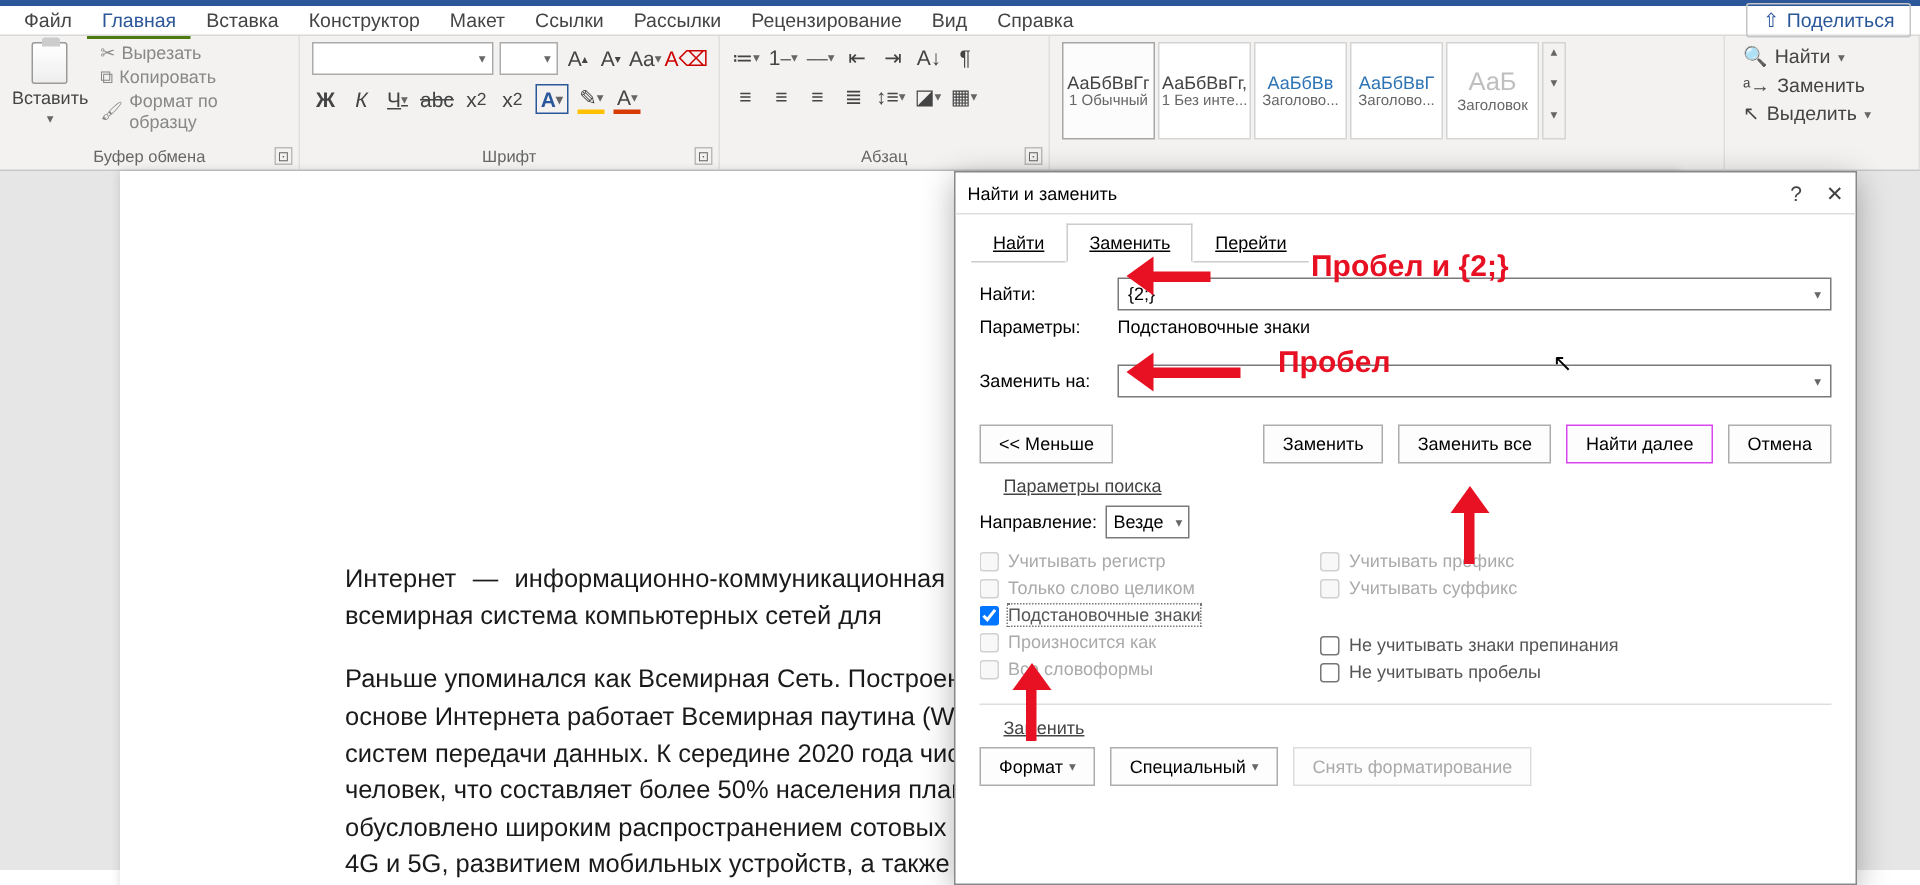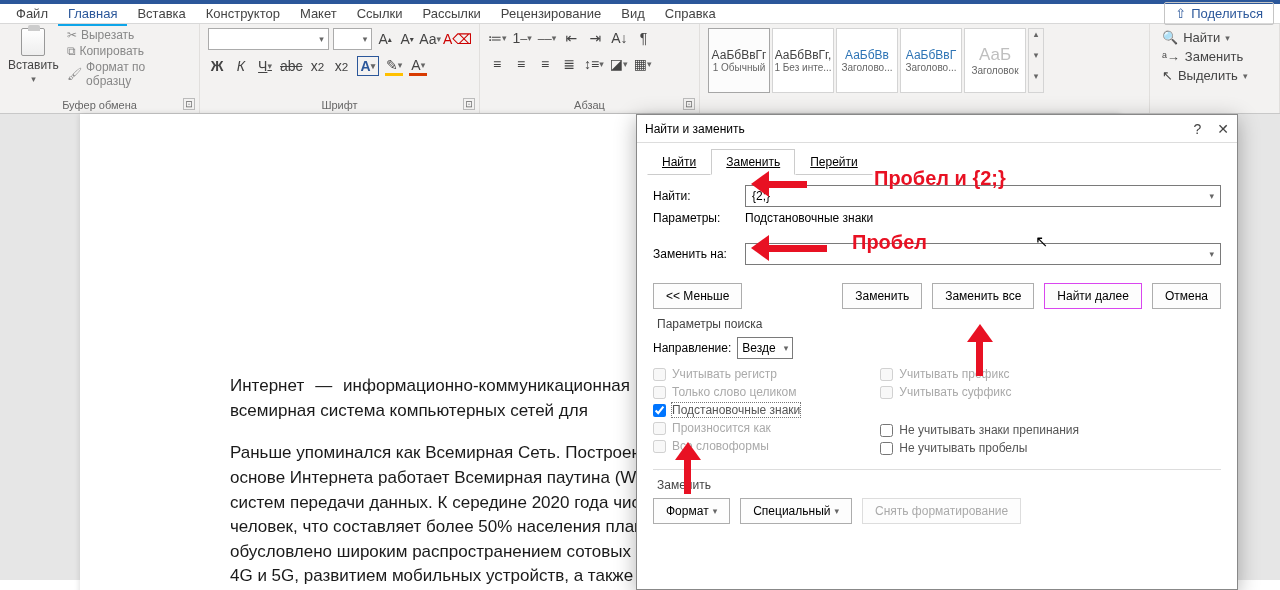--- a/index.html
+++ b/index.html
@@ -1,20 +1,20 @@
 <!DOCTYPE html>
 <html><head>
 <meta charset="utf-8">
 <style>
   * { box-sizing: border-box; font-family: "Segoe UI", Tahoma, sans-serif; }
   html, body { margin: 0; padding: 0; width: 1280px; height: 590px; overflow: hidden; background: #fff; }
   .titlebar { height: 4px; background: #2b579a; }
   .menubar { display: flex; align-items: center; height: 20px; border-bottom: 1px solid #d8d8d8; padding: 0 6px; }
   .menubar .tab { padding: 5px 10px; font-size: 13px; color: #444; cursor: pointer; }
-  .menubar .tab.active { color: #2b579a; border-bottom: 2px solid #0ea5e9; padding-bottom: 3px; }
+  .menubar .tab.active { color: #2b579a; border-bottom: 2px solid #4d7c0f; padding-bottom: 3px; }
   .share { margin-left: auto; display: flex; align-items: center; gap: 5px; color: #2b579a; border: 1px solid #c5c5c5; padding: 3px 10px; font-size: 13px; border-radius: 2px; }
   .ribbon { display: flex; height: 90px; border-bottom: 1px solid #c8c8c8; background: #f3f2f1; }
   .group { display: flex; flex-direction: column; border-right: 1px solid #e1dfdd; padding: 4px 8px 2px; position: relative; }
   .group-label { font-size: 11px; color: #666; text-align: center; margin-top: auto; padding-top: 2px; }
   .group-launcher { position: absolute; right: 4px; bottom: 3px; font-size: 9px; color: #666; border: 1px solid #bbb; width: 12px; height: 12px; display: flex; align-items: center; justify-content: center; }
   .clipboard-row { display: flex; gap: 8px; }
   .paste-btn { display: flex; flex-direction: column; align-items: center; font-size: 12px; color: #444; gap: 2px; }
   .paste-icon { width: 24px; height: 28px; border: 1px solid #999; border-radius: 2px; background: linear-gradient(#fff, #eee); position: relative; }
   .paste-icon::before { content: ""; position: absolute; top: -4px; left: 6px; width: 12px; height: 6px; background: #ccc; border-radius: 2px 2px 0 0; }
   .clip-list { display: flex; flex-direction: column; gap: 2px; font-size: 12px; color: #888; }
@@ -51,21 +51,21 @@
   .dlg-tab.active { border: 1px solid #ccc; border-bottom: 1px solid #fff; background: #fff; }
   .dlg-tab .ul { text-decoration: underline; }
   .dlg-body { padding: 10px 16px; position: relative; flex: 1; }
   .field-row { display: flex; align-items: center; gap: 6px; margin-bottom: 4px; }
   .field-label { width: 86px; }
   .field-input { flex: 1; height: 22px; border: 1px solid #7a7a7a; display: flex; align-items: center; padding: 0 6px; background: #fff; font-size: 12px; justify-content: space-between; }
   .btn-row { display: flex; gap: 10px; margin: 18px 0 8px; }
   .dlg-btn { height: 26px; border: 1px solid #adadad; background: #fdfdfd; padding: 0 12px; font-size: 12px; display: flex; align-items: center; cursor: pointer; }
   .dlg-btn.primary { border: 1px solid #d946ef; }
   .pushr { margin-left: auto; }
-  .fieldset-label { font-size: 12px; color: #444; margin: 6px 4px 6px; }
+  .fieldset-label { font-size: 12px; color: #444; margin: 6px 16px 6px; text-decoration: underline; }
   .opts { display: flex; gap: 80px; }
   .opt-col { display: flex; flex-direction: column; gap: 4px; }
   .cb { display: flex; align-items: center; gap: 6px; font-size: 12px; color: #555; }
   .cb input { margin: 0; }
   .cb.disabled { color: #aaa; }
   .select { height: 22px; border: 1px solid #7a7a7a; padding: 0 4px; display: flex; align-items: center; gap: 8px; background: #fff; }
   .hr { border-top: 1px solid #ddd; margin: 14px 0 8px; }
   .annot { position: absolute; color: #e81123; font-weight: bold; font-size: 20px; pointer-events: none; }
   .arrow-h { position: absolute; height: 16px; pointer-events: none; }
   .arrow-h::before { content: ""; position: absolute; top: 5px; left: 0; right: 16px; height: 7px; background: #e81123; }

